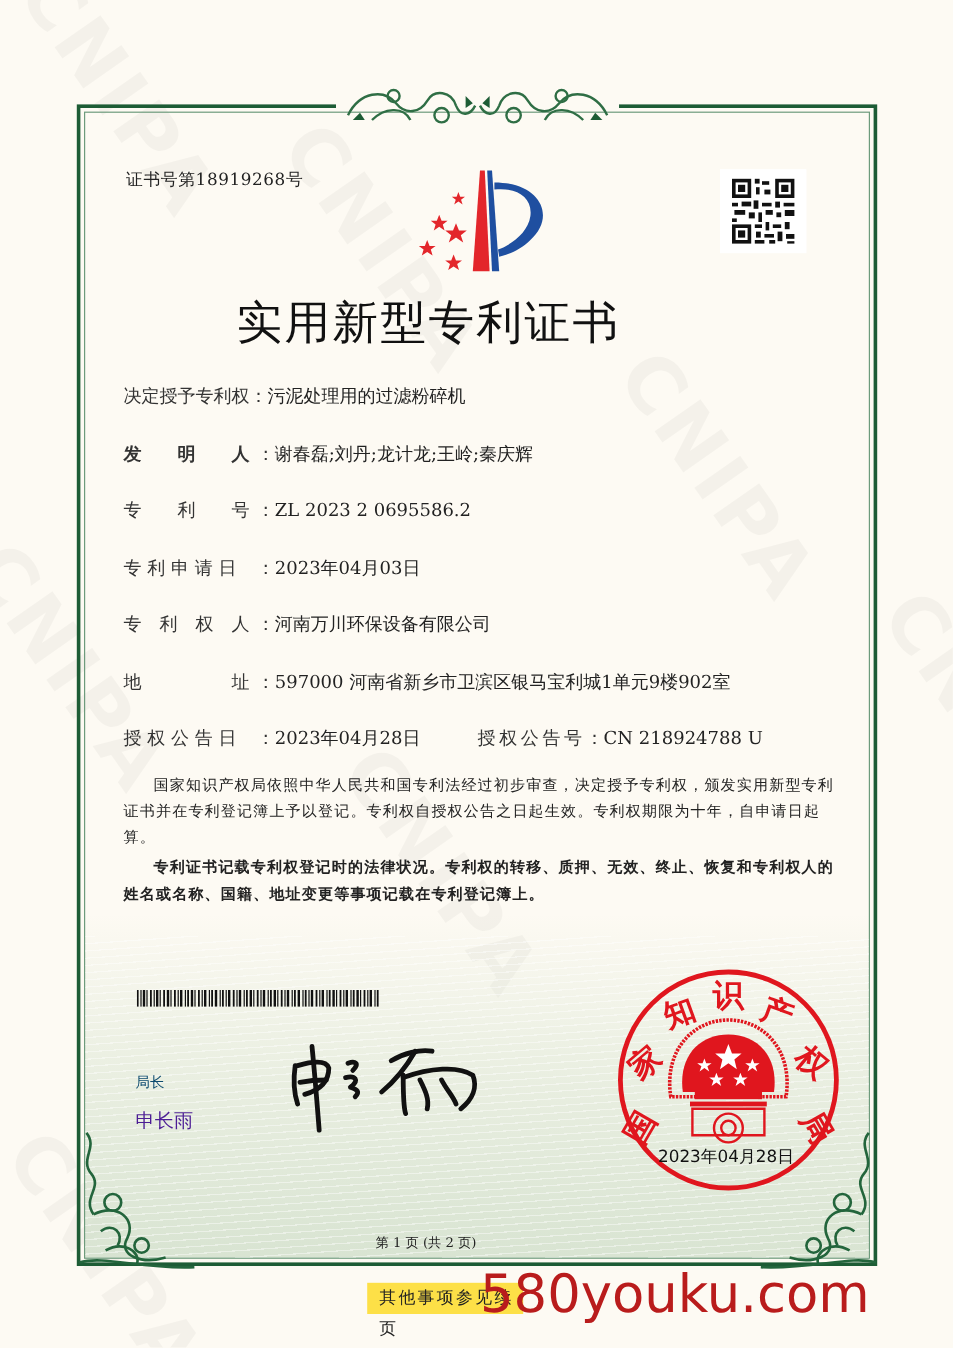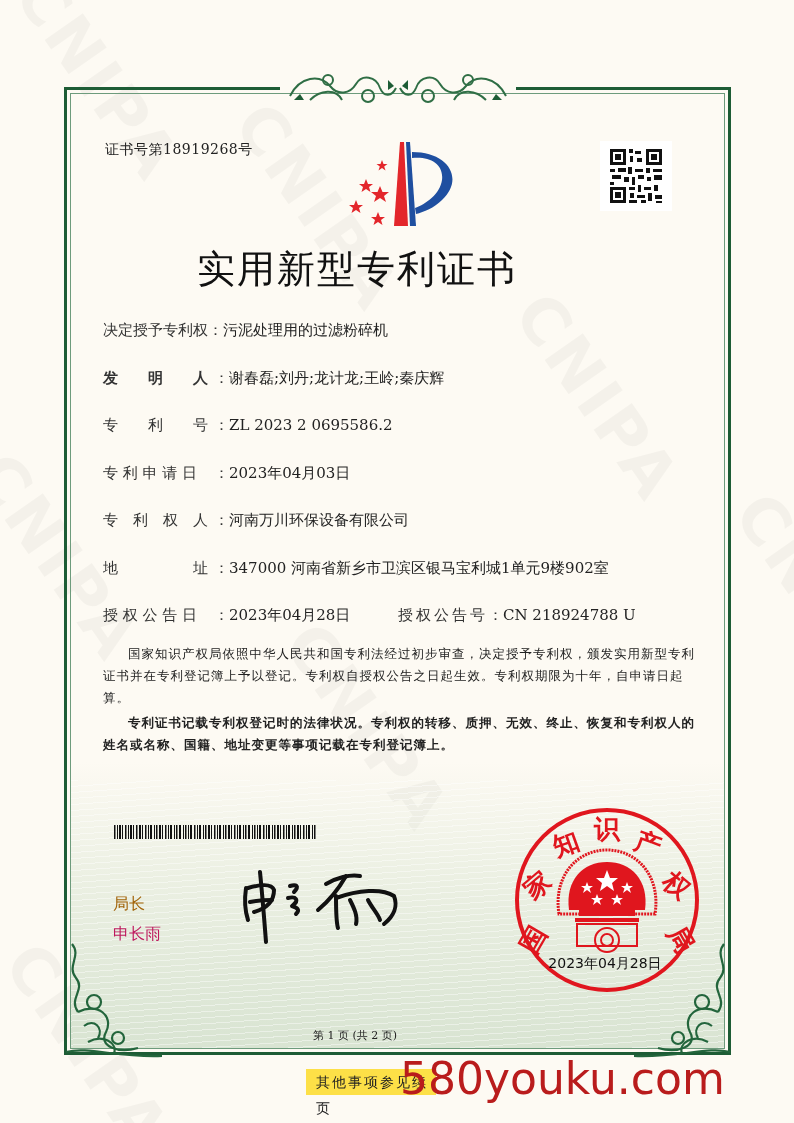--- a/index.html
+++ b/index.html
@@ -39,22 +39,22 @@
     letter-spacing:2px; color:#111;
   }
   .field { position:absolute; left:103px; font-size:15px; white-space:nowrap; color:#333; }
   .field .label { display:inline-block; color:#333; }
   .field .value { color:#222; }
   .para {
     position:absolute; left:103px; width:592px; font-size:12.5px; line-height:22px;
     text-indent:2em; letter-spacing:1px; color:#222;
   }
   .barcode { position:absolute; left:114px; top:825px; width:202px; height:14px; }
-  .director-title { position:absolute; left:113px; top:894px; font-family:"DejaVu Sans","Liberation Sans",sans-serif; font-size:16px; color:#a16207; }
-  .director-name { position:absolute; left:113px; top:924px; font-family:"DejaVu Sans","Liberation Sans",sans-serif; font-size:16px; color:#be185d; }
+  .director-title { position:absolute; left:113px; top:894px; font-family:"DejaVu Sans","Liberation Sans",sans-serif; font-size:12px; color:#0c4a6e; }
+  .director-name { position:absolute; left:113px; top:924px; font-family:"DejaVu Sans","Liberation Sans",sans-serif; font-size:16px; color:#4c1d95; }
   .signature { position:absolute; left:238px; top:866px; width:170px; height:78px; }
   .seal { position:absolute; left:513px; top:806px; width:188px; height:188px; }
   .seal-date { position:absolute; left:540px; top:955px; width:130px; text-align:center; font-family:"DejaVu Sans","Liberation Sans",sans-serif; font-size:14px; color:#111; }
   .page-no { position:absolute; left:0; width:710px; top:1028px; text-align:center; font-size:11px; color:#222; }
   .other { position:absolute; left:306px; top:1069px; width:130px; height:26px; background:#fde047; font-size:14px; color:#222; padding-left:10px; line-height:26px; letter-spacing:2px; box-sizing:border-box; }
   .site-watermark { position:absolute; left:400px; top:1053px; font-family:"DejaVu Sans","Liberation Sans",sans-serif; font-size:44px; color:#b91c1c; letter-spacing:0px; }
 </style>
 </head>
 <body>
 
@@ -183,21 +183,21 @@
 <div class="field" style="top:416px;">
   <span class="label" style="width:111px;">专　　利　　号</span><span>：</span><span class="value">ZL 2023 2 0695586.2</span>
 </div>
 <div class="field" style="top:464px;">
   <span class="label" style="width:111px;">专 利 申 请 日</span><span>：</span><span class="value">2023年04月03日</span>
 </div>
 <div class="field" style="top:511px;">
   <span class="label" style="width:111px;">专　利　权　人</span><span>：</span><span class="value">河南万川环保设备有限公司</span>
 </div>
 <div class="field" style="top:559px;">
-  <span class="label" style="width:111px;">地　　　　　址</span><span>：</span><span class="value">347000 河南省新乡市卫滨区银马宝利城1单元9楼902室</span>
+  <span class="label" style="width:111px;">地　　　　　址</span><span>：</span><span class="value">597000 河南省新乡市卫滨区银马宝利城1单元9楼902室</span>
 </div>
 <div class="field" style="top:606px;">
   <span class="label" style="width:111px;">授 权 公 告 日</span><span>：</span><span class="value">2023年04月28日</span>
 </div>
 <div class="field" style="top:606px; left:398px;">
   <span class="label" style="letter-spacing:3px;">授权公告号</span><span>：</span><span class="value">CN 218924788 U</span>
 </div>
 
 <div class="para" style="top:643px;">国家知识产权局依照中华人民共和国专利法经过初步审查，决定授予专利权，颁发实用新型专利证书并在专利登记簿上予以登记。专利权自授权公告之日起生效。专利权期限为十年，自申请日起算。</div>
 <div class="para" style="top:712px;font-weight:bold;">专利证书记载专利权登记时的法律状况。专利权的转移、质押、无效、终止、恢复和专利权人的姓名或名称、国籍、地址变更等事项记载在专利登记簿上。</div>

